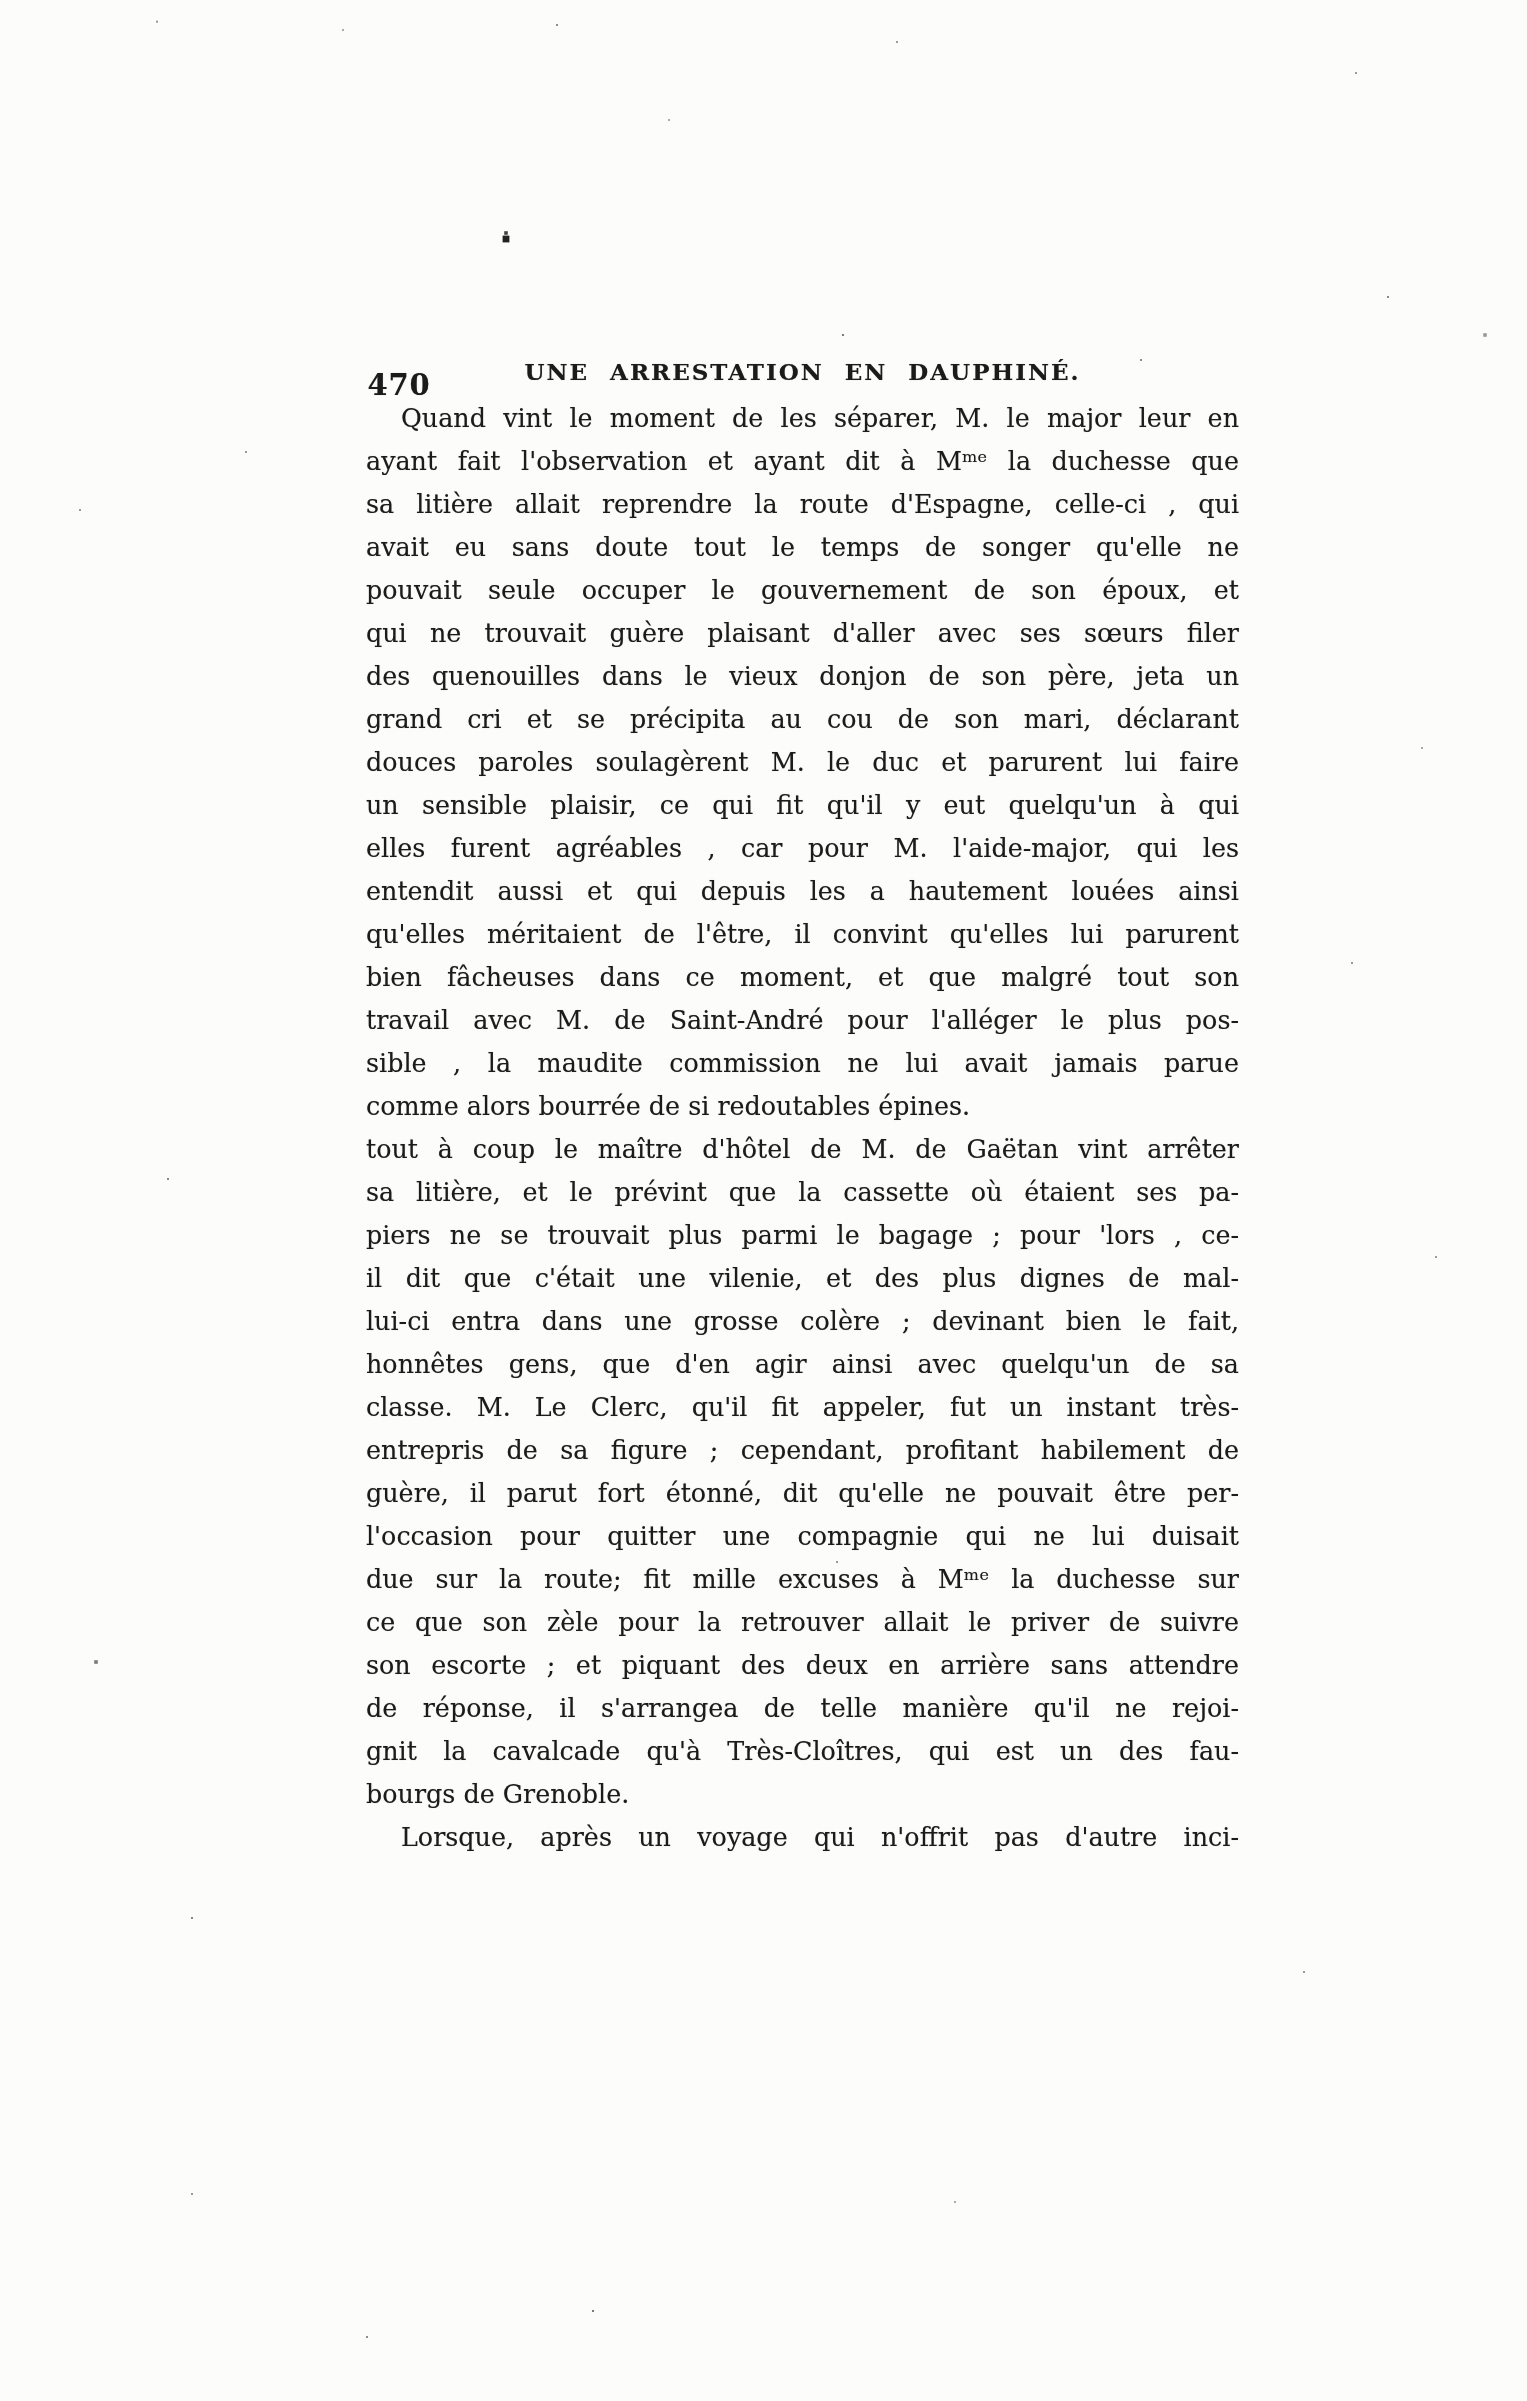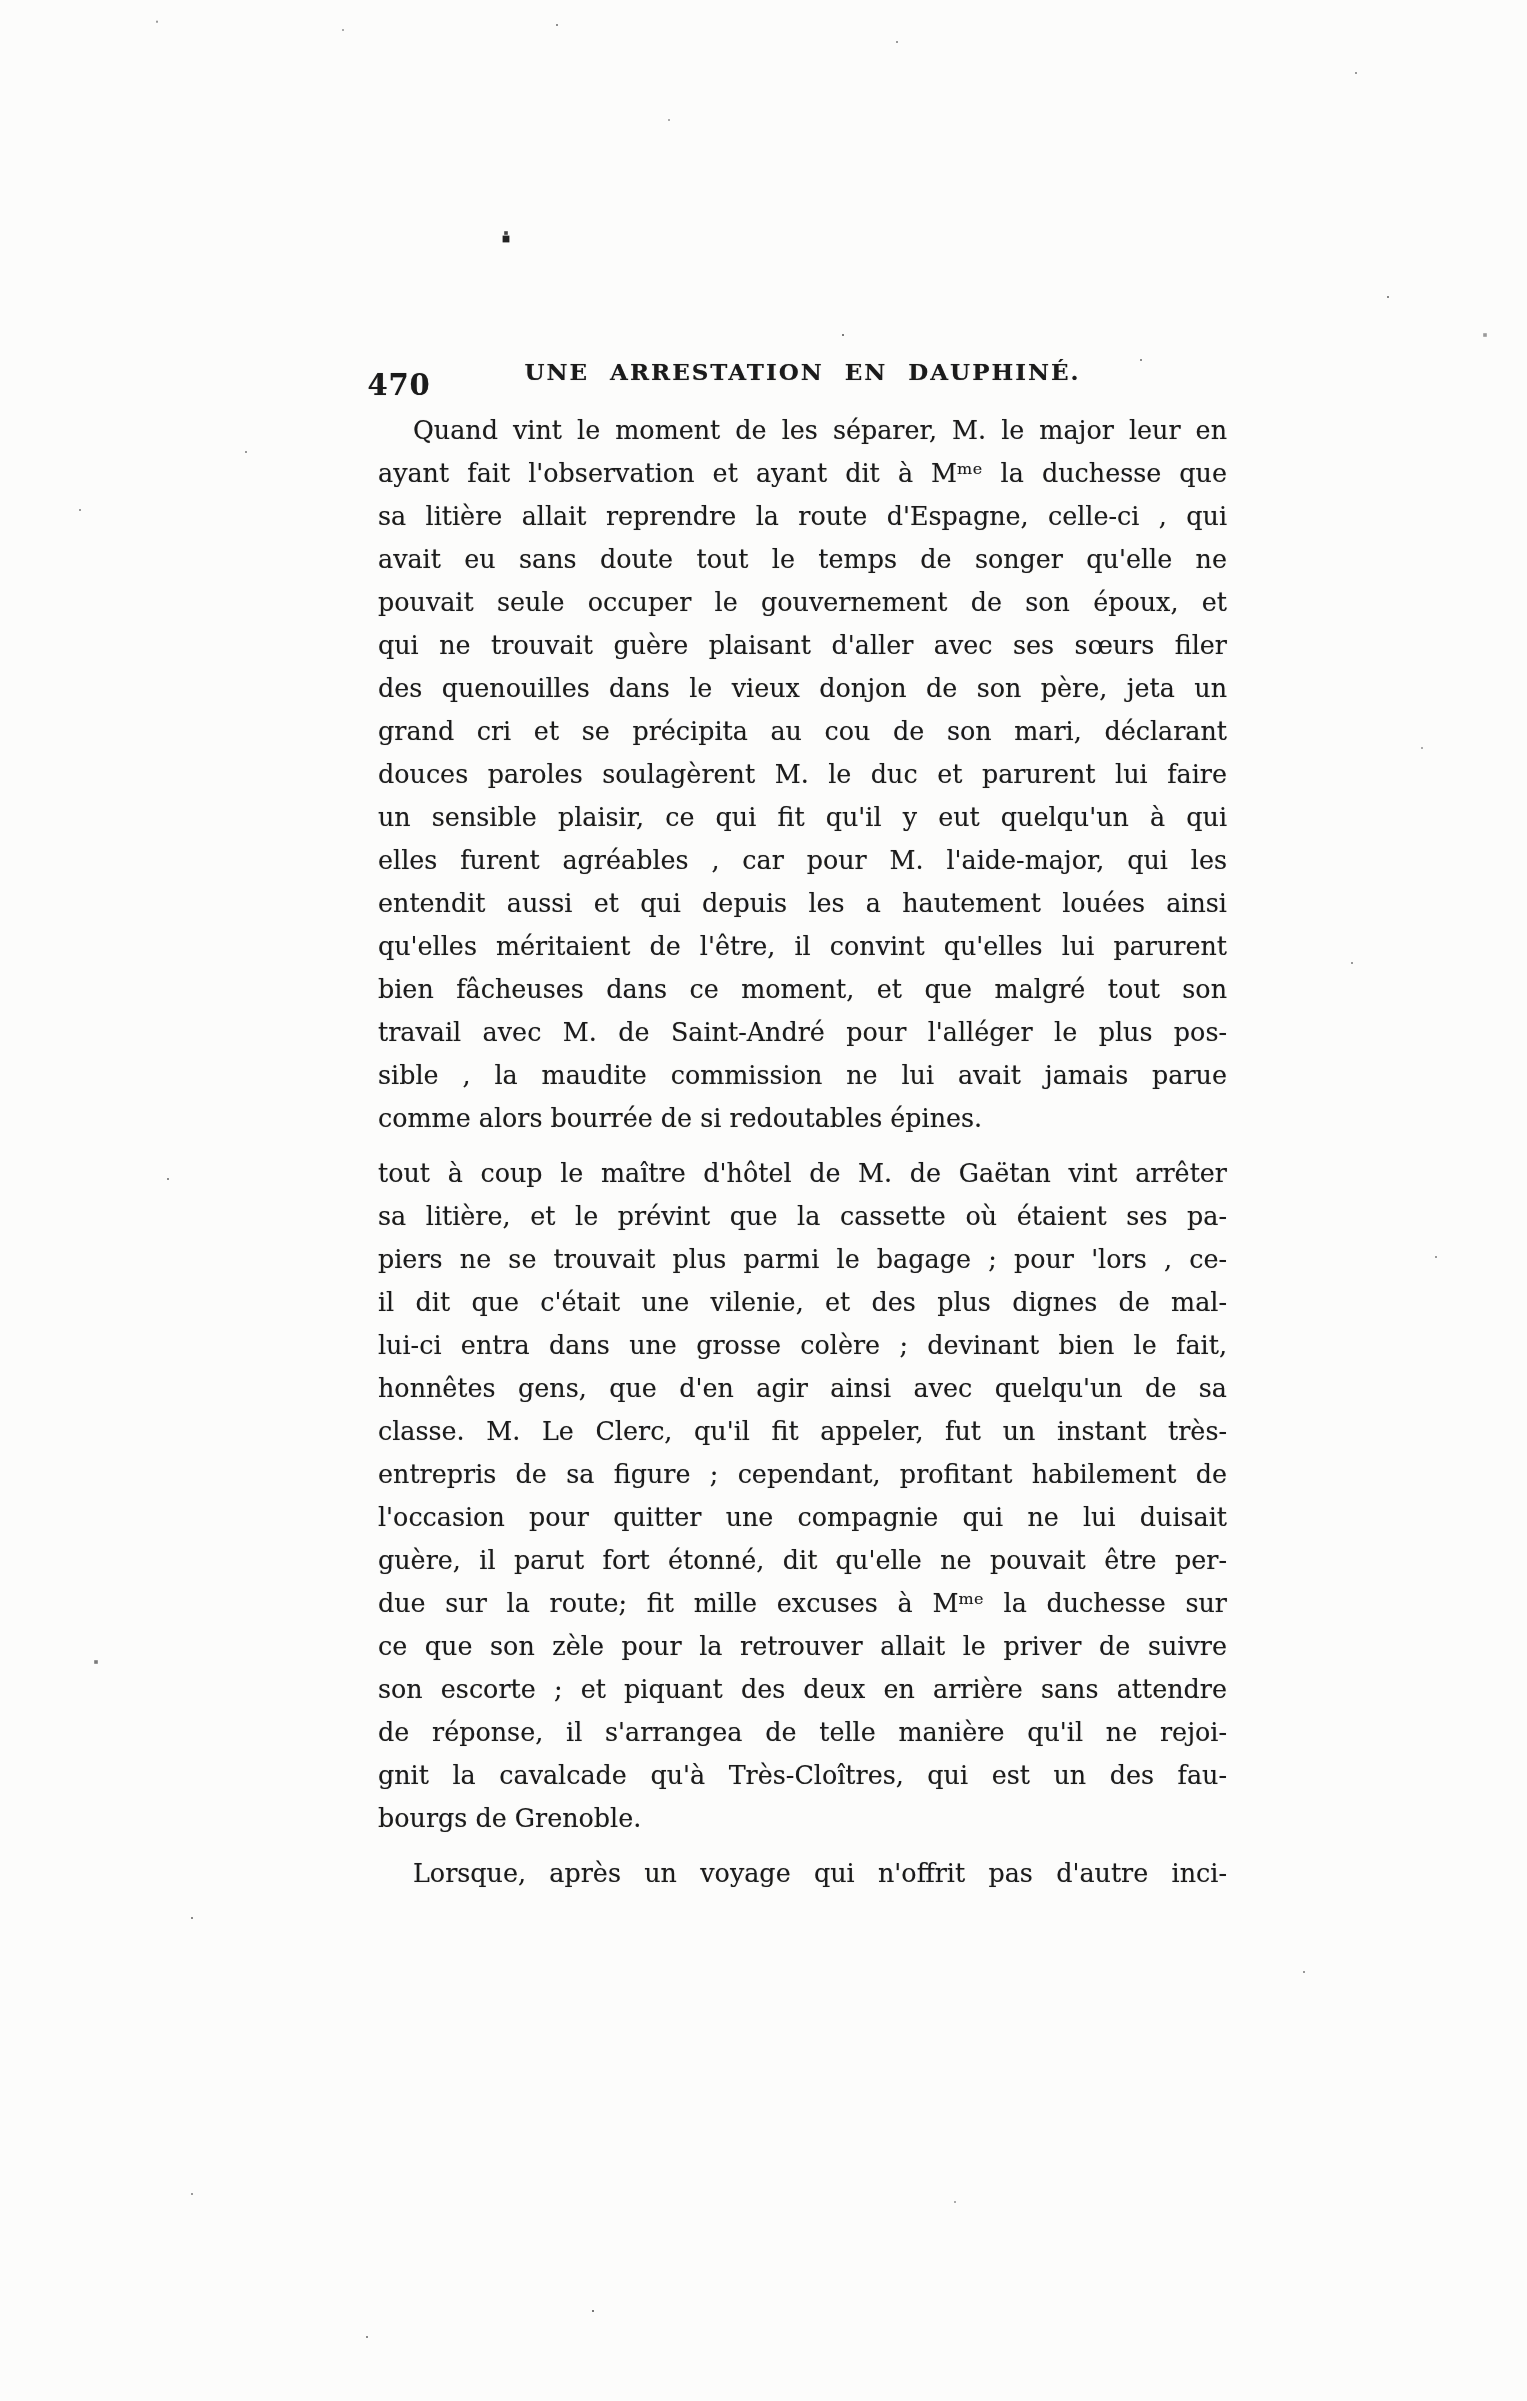--- a/index.html
+++ b/index.html
@@ -47,21 +47,21 @@
     word-spacing: 11px;
     text-shadow: 0 0 0.8px rgba(20,20,20,.45);
   }
   
   .page-body {
     position: absolute;
     left: 366px;
     top: 397px;
     width: 873px;
   }
-  .para { margin: 12px; padding: 0; }
+  .para { margin: 0; padding: 0; }
   .line {
     height: 43px;
     line-height: 43px;
     font-size: 25.4px;
     text-align: justify;
     text-align-last: justify;
     white-space: normal;
     text-shadow: 0 0 0.8px rgba(20,20,20,.40);
   }
   .line.indent { text-indent: 35px; }
@@ -137,22 +137,22 @@
 
     <div class="para">
       <div class="line">tout à coup le maître d'hôtel de M. de Gaëtan vint arrêter</div>
       <div class="line">sa litière, et le prévint que la cassette où étaient ses pa-</div>
       <div class="line">piers ne se trouvait plus parmi le bagage ; pour 'lors , ce-</div>
       <div class="line">il dit que c'était une vilenie, et des plus dignes de mal-</div>
       <div class="line">lui-ci entra dans une grosse colère ; devinant bien le fait,</div>
       <div class="line">honnêtes gens, que d'en agir ainsi avec quelqu'un de sa</div>
       <div class="line">classe. M. Le Clerc, qu'il fit appeler, fut un instant très-</div>
       <div class="line">entrepris de sa figure ; cependant, profitant habilement de</div>
+      <div class="line">guère, il parut fort étonné, dit qu'elle ne pouvait être per-</div>
       <div class="line">l'occasion pour quitter une compagnie qui ne lui duisait</div>
-      <div class="line">guère, il parut fort étonné, dit qu'elle ne pouvait être per-</div>
       <div class="line">due sur la route; fit mille excuses à Mᵐᵉ la duchesse sur</div>
       <div class="line">ce que son zèle pour la retrouver allait le priver de suivre</div>
       <div class="line">son escorte ; et piquant des deux en arrière sans attendre</div>
       <div class="line">de réponse, il s'arrangea de telle manière qu'il ne rejoi-</div>
       <div class="line">gnit la cavalcade qu'à Très-Cloîtres, qui est un des fau-</div>
       <div class="line end">bourgs de Grenoble.</div>
     </div>
 
     <div class="para">
       <div class="line indent">Lorsque, après un voyage qui n'offrit pas d'autre inci-</div>

